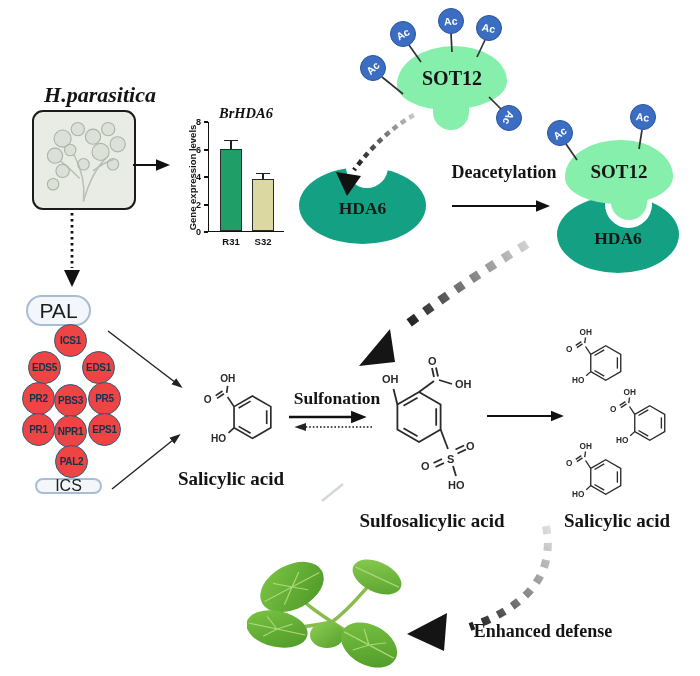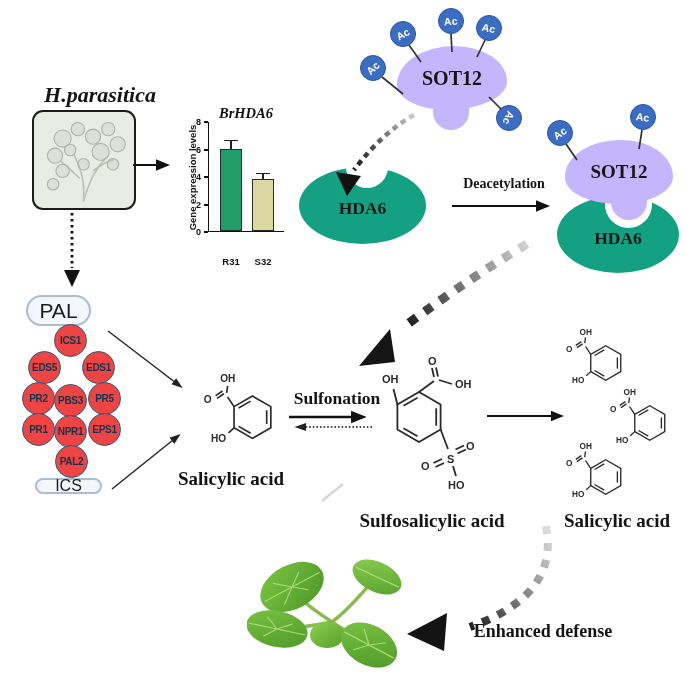--- a/index.html
+++ b/index.html
@@ -9,21 +9,21 @@
     overflow:hidden; font-family:"Liberation Serif", serif;
   }
   .abs { position:absolute; }
   .serif-lbl {
     position:absolute; font-family:"Liberation Serif", serif; font-weight:700;
     color:#141414; text-align:center; line-height:1.08;
   }
   .italic { font-style:italic; }
 
   
-  .blob-tan { position:absolute; background:#c4b5fd; }
+  .blob-tan { position:absolute; background:#86efac; }
   .blob-green { position:absolute; background:#14a183; }
   .notch { position:absolute; background:#ffffff; border-radius:50%; }
   .protein-lbl { font-family:"Liberation Serif", serif; font-weight:700; color:#161616; }
 
   
   .ac {
     position:absolute; width:26px; height:26px; border-radius:50%;
     background:#3b6ec2; border:1.5px solid #28529d; color:#fff;
     display:flex; align-items:center; justify-content:center;
     font:700 10.5px "Liberation Sans", sans-serif;
@@ -52,21 +52,21 @@
   #chart { position:absolute; left:183px; top:103px; width:120px; height:152px;
            font-family:"Liberation Sans", sans-serif; color:#111; }
   #chart .title { position:absolute; left:28px; top:2px; width:70px; text-align:center;
                   font:italic 700 14.5px "Liberation Serif", serif; }
   #plot { position:absolute; left:25px; top:19px; width:76px; height:110px;
           border-left:1.6px solid #111; border-bottom:1.6px solid #111; }
   .bar { position:absolute; bottom:0; width:22px; border:1.2px solid #2a2a2a; }
   .err { position:absolute; width:14px; border-top:1.6px solid #222;
          background:linear-gradient(to right, transparent 45%, #222 45%, #222 55%, transparent 55%); }
   .xlab { position:absolute; top:114px; width:30px; text-align:center;
-          font-weight:700; font-size:9.5px;margin-top:20px; }
+          font-weight:700; font-size:9.5px; }
   .ylab { position:absolute; left:-45px; top:68px; width:110px; height:13px;
           transform:rotate(-90deg); text-align:center; font-weight:700; font-size:9.5px; }
   .yticks { position:absolute; left:7px; top:19px; width:18px; height:110px; }
   .ytick-label { position:absolute; right:7px; font-weight:700; font-size:9px; line-height:10px; }
   .ytick-mark { position:absolute; right:0; width:4.5px; height:1.6px; background:#111; }
 
   
   svg.layer { position:absolute; left:0; top:0; pointer-events:none; }
   .bond line, .bond path { stroke:#2a2a2a; stroke-width:1.8; fill:none; }
   .atom { font:700 11px "Liberation Sans", sans-serif; fill:#2a2a2a; stroke:none; }
@@ -146,21 +146,21 @@
       <span style="transform:rotate(12deg)">Ac</span>
     </div>
   <div class="ac" style="left:496px;top:105px">
       <span style="transform:rotate(115deg)">Ac</span>
     </div>
 
   <div class="blob-green" style="left:299px;top:167px;width:127px;height:77px;border-radius:50%;"></div>
   <div class="notch" style="left:346px;top:146px;width:42px;height:42px;"></div>
   <div class="abs protein-lbl" style="left:299px;top:198px;width:127px;text-align:center;font-size:17.5px">HDA6</div>
 
-  <div class="serif-lbl" style="left:438px;top:176px;width:132px;font-size:14px">Deacetylation</div>
+  <div class="serif-lbl" style="left:438px;top:163px;width:132px;font-size:18px">Deacetylation</div>
 
   <div class="blob-green" style="left:557px;top:196px;width:122px;height:77px;border-radius:50%;"></div>
   <div class="notch" style="left:605px;top:181px;width:47px;height:47px;"></div>
   <div class="blob-tan" style="left:565px;top:140px;width:108px;height:64px;border-radius:52% 48% 50% 50% / 58% 58% 44% 42%;display:flex;align-items:center;justify-content:center;">
     <span class="protein-lbl" style="font-size:19px">SOT12</span>
   </div>
   <div class="blob-tan" style="left:611px;top:186px;width:36px;height:34px;border-radius:0 0 18px 18px;"></div>
   <div class="abs protein-lbl" style="left:557px;top:228px;width:122px;text-align:center;font-size:17.5px">HDA6</div>
 
   <div class="ac" style="left:547px;top:120px">

